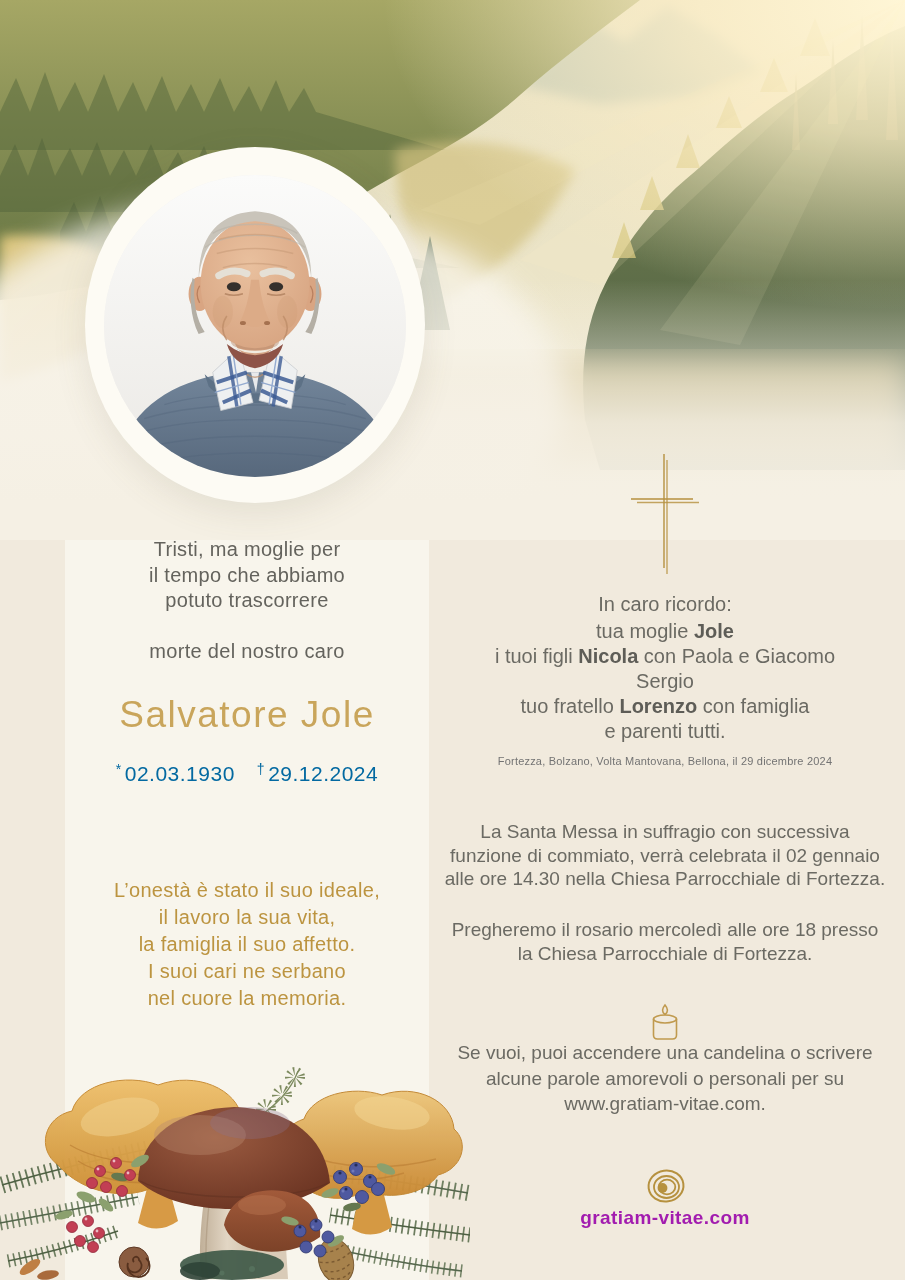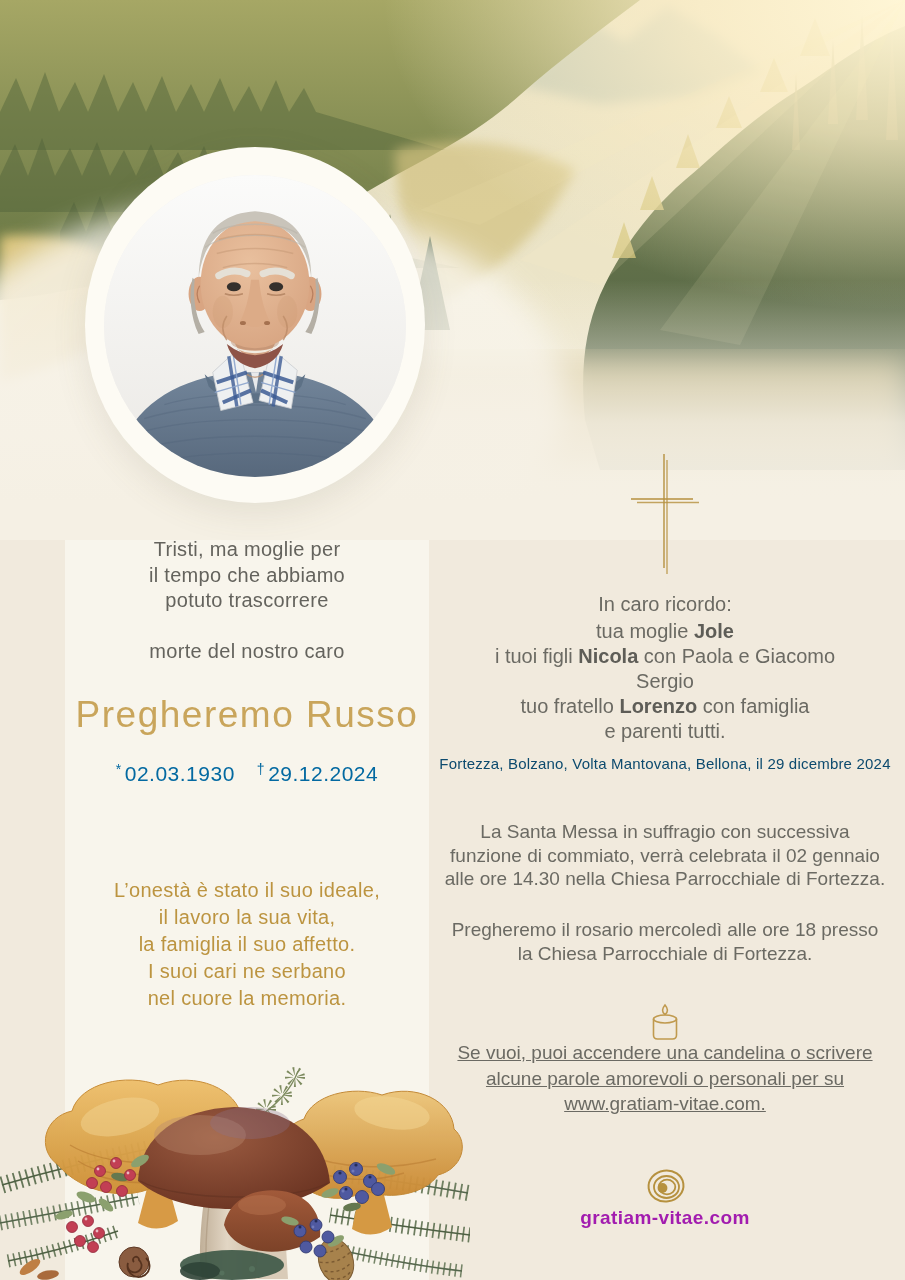--- a/index.html
+++ b/index.html
@@ -18,25 +18,25 @@
   .name{top:694px;font-size:37px;font-weight:400;color:#c9a55b;letter-spacing:1.5px;}
   .dates{top:761px;font-size:21px;color:#0369a1;letter-spacing:.5px;}
   .dates .sym{font-size:14px;vertical-align:7px;margin-right:3px;}
   .dates .gap{display:inline-block;width:22px;}
   .epitaph{top:877px;font-size:20px;line-height:27px;color:#bc9440;letter-spacing:.3px;}
   .crosswrap{top:452px;}
   .ricordo-head{top:593px;font-size:20px;color:#6b6a63;}
   .family{top:619px;font-size:20px;line-height:25px;color:#6b6a63;}
   .family p{margin:0;}
   .family b{font-weight:700;color:#5e5d57;}
-  .places{top:755px;font-size:15px;color:#0c4a6e;letter-spacing:.2px;}
+  .places{top:755px;font-size:11px;color:#737373;letter-spacing:.2px;}
   .mass{top:820px;font-size:19px;line-height:23.5px;color:#6b6a63;}
   .rosary{top:918px;font-size:19px;line-height:23.5px;color:#6b6a63;}
   .candlewrap{top:1002px;}
-  .condolence{top:1040px;font-size:19px;line-height:25.5px;color:#6b6a63;text-decoration:underline;}
+  .condolence{top:1040px;font-size:19px;line-height:25.5px;color:#6b6a63;}
   .logowrap{top:1164px;}
   .domain{top:1207px;font-size:19px;font-weight:700;color:#a21caf;letter-spacing:.4px;cursor:pointer;}
   .finfo{top:1232px;font-size:12.5px;color:#bd9c55;letter-spacing:.3px;}
   .illustration{position:absolute;left:0;bottom:0;width:470px;height:215px;}
   .iconrow{display:flex;justify-content:center;}
 </style>
 </head>
 <body>
 
 <div class="stage">
@@ -199,21 +199,21 @@
       <ellipse cx="182" cy="136" rx="10" ry="16" fill="#c9946f" opacity=".22"></ellipse>
     </svg>
   </div>
 
   <p class="abs col-l intro"><span>Tristi, ma moglie per</span><br>
     <span>il tempo che abbiamo</span><br>
     <span>potuto trascorrere</span><br>
     <br>
     <span>morte del nostro caro</span></p>
 
-  <h1 class="abs col-l name">Pregheremo Russo</h1>
+  <h1 class="abs col-l name">Salvatore Jole</h1>
 
   <div class="abs col-l dates">
     <span class="sym">*</span><span>02.03.1930</span><span class="gap"></span><span class="sym">†</span><span>29.12.2024</span>
   </div>
 
   <p class="abs col-l epitaph"><span>L’onestà è stato il suo ideale,</span><br>
     <span>il lavoro la sua vita,</span><br>
     <span>la famiglia il suo affetto.</span><br>
     <span>I suoi cari ne serbano</span><br>
     <span>nel cuore la memoria.</span></p>

